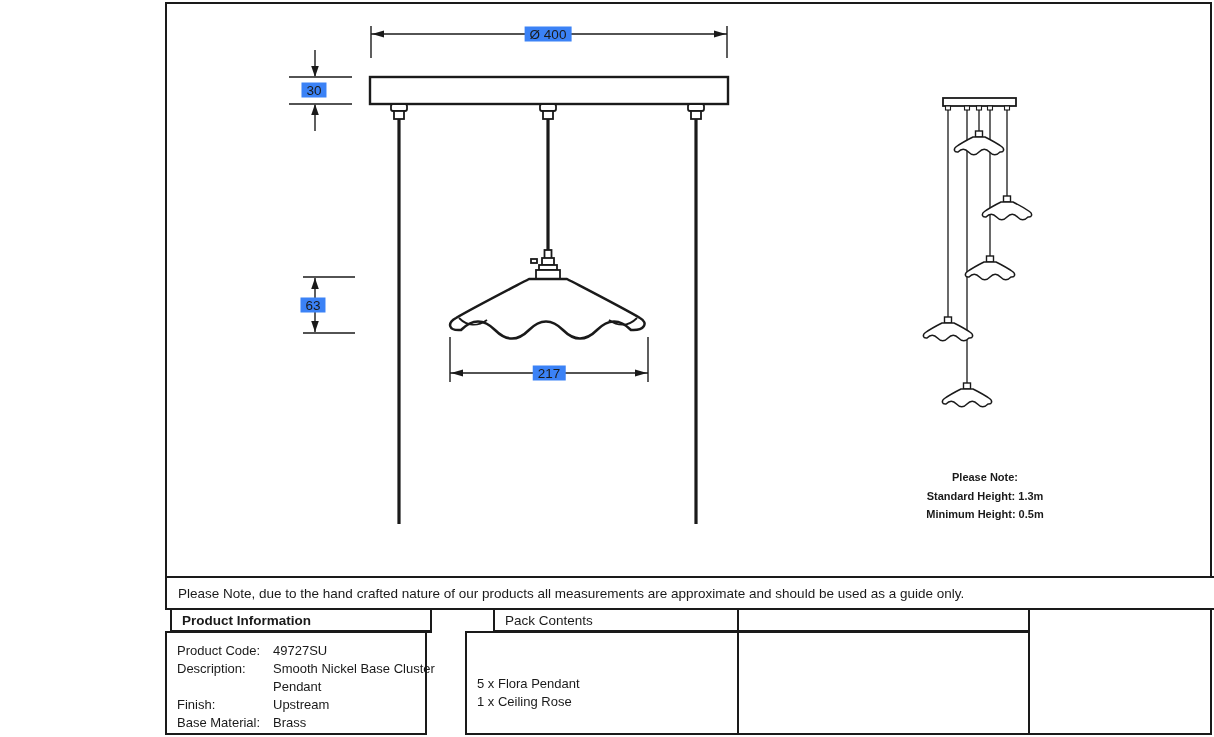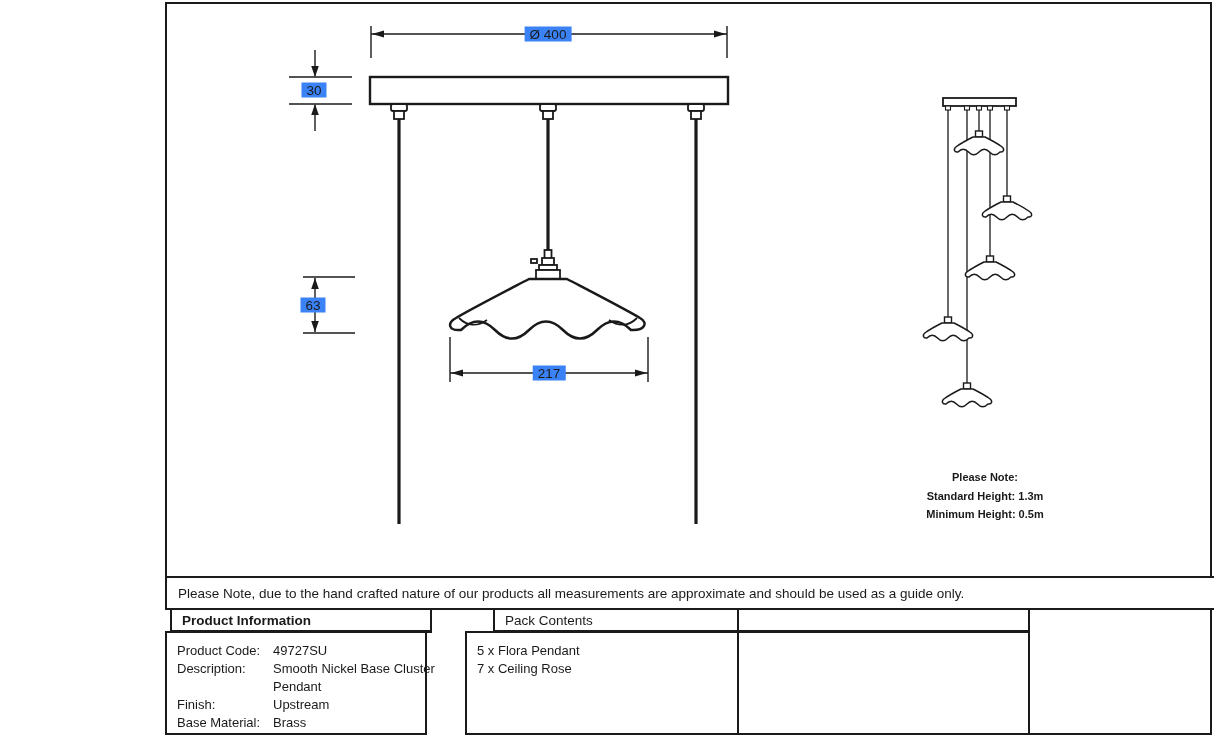--- a/index.html
+++ b/index.html
@@ -39,21 +39,21 @@
   #hcell-pack     { left: 465px;  width: 274px; margin-left: 28px; }
   #hcell-empty    { left: 737px;  width: 293px; }
   .bcell { top: 631px; height: 104px; font-size: 13px; padding: 9px 8px 0 10px; }
   #bcell-product  { left: 165px;  width: 262px; }
   #bcell-pack     { left: 465px;  width: 274px; }
   #bcell-empty    { left: 737px;  width: 293px; }
   #logo-cell      { left: 1028px; top: 608px; width: 184px; height: 127px; }
 
   
   .info-grid { display: grid; grid-template-columns: 96px 178px; line-height: 18px; }
-  .pack-list { line-height: 18px; }
+  .pack-list { line-height: 18px; margin-top: 33px; }
   .pack-item-gap { margin-top: 18px; }
 
   
   .dim-label {
     background: #3b82f6;
     font-size: 13.5px;
     padding: 0 5px;
     transform: translate(-50%, -50%);
     white-space: nowrap;
   }
@@ -217,20 +217,20 @@
     <span>Smooth Nickel Base Cluster Pendant</span>
     <span>Finish:</span>
     <span>Upstream</span>
     <span>Base Material:</span>
     <span>Brass</span>
   </div>
 </div>
 <div id="bcell-pack" class="abs cell bcell">
   <div class="pack-list">
     <div>5 x Flora Pendant</div>
-    <div>7 x Ceiling Rose</div>
+    <div>1 x Ceiling Rose</div>
   </div>
 </div>
 <div id="bcell-empty" class="abs cell bcell"></div>
 
 <div id="logo-cell" class="abs cell">
   
 </div>
 
 </body></html>

